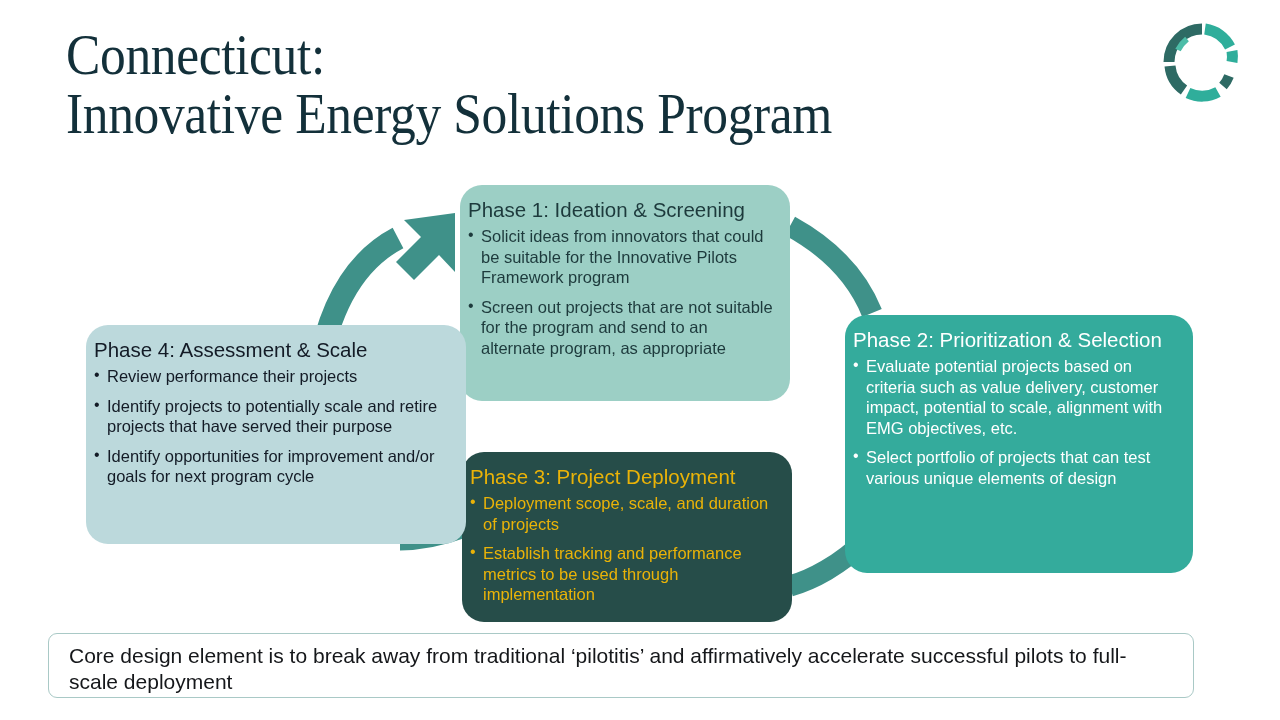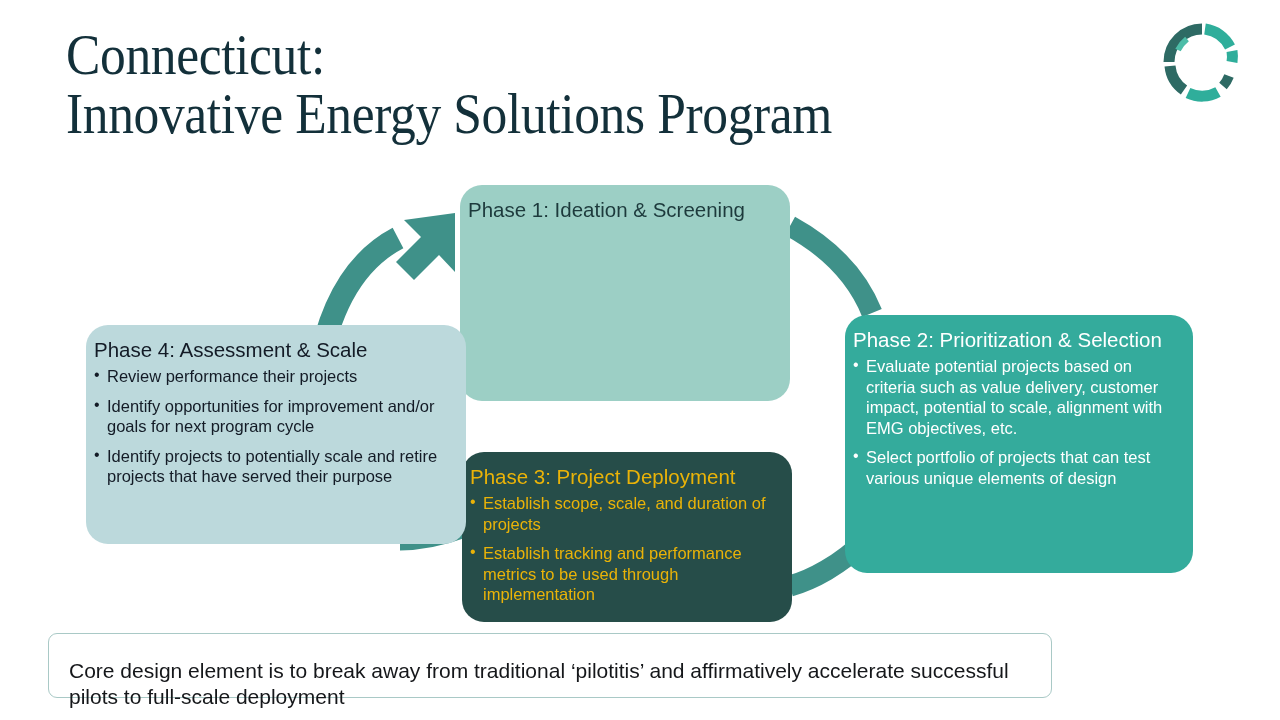--- a/index.html
+++ b/index.html
@@ -119,27 +119,27 @@
     height: 219px;
     background: #bcd9dc;
     color: #131b26;
   }
 
   
   #footer-callout {
     position: absolute;
     left: 48px;
     top: 633px;
-    width: 1004px;
+    width: 1146px;
     height: 65px;
     box-sizing: border-box;
     border: 1.4px solid #a9c9c6;
     border-radius: 9px;
     background: #ffffff;
-    padding: 24px 20px;
+    padding: 9px 20px;
   }
   #footer-callout .footer-text {
     font-size: 21px;
     line-height: 26px;
     color: #15171a;
   }
 </style>
 </head>
 <body>
 
@@ -177,42 +177,46 @@
     <path d="M 866 540 C 840 565 812 580 790 586" stroke="#3f9189" stroke-width="21" fill="none" stroke-linecap="butt"></path>
   </g>
 
   <g>
     <path d="M 462 528 C 440 536 418 540 400 540" stroke="#3f9189" stroke-width="21" fill="none" stroke-linecap="butt"></path>
   </g>
 </svg>
 
 <div class="phase-box" id="phase-1">
   <div class="phase-title">Phase 1: Ideation &amp; Screening</div>
+  <ul class="phase-list">
+    <li>Solicit ideas from innovators that could be suitable for the Innovative Pilots Framework program</li>
+    <li>Screen out projects that are not suitable for the program and send to an alternate program, as appropriate</li>
+  </ul>
 </div>
 
 <div class="phase-box" id="phase-2">
   <div class="phase-title">Phase 2: Prioritization &amp; Selection</div>
   <ul class="phase-list">
     <li>Evaluate potential projects based on criteria such as value delivery, customer impact, potential to scale, alignment with EMG objectives, etc.</li>
     <li>Select portfolio of projects that can test various unique elements of design</li>
   </ul>
 </div>
 
 <div class="phase-box" id="phase-3">
   <div class="phase-title">Phase 3: Project Deployment</div>
   <ul class="phase-list">
-    <li>Establish scope, scale, and duration of projects</li>
+    <li>Deployment scope, scale, and duration of projects</li>
     <li>Establish tracking and performance metrics to be used through implementation</li>
   </ul>
 </div>
 
 <div class="phase-box" id="phase-4">
   <div class="phase-title">Phase 4: Assessment &amp; Scale</div>
   <ul class="phase-list">
     <li>Review performance their projects</li>
+    <li>Identify projects to potentially scale and retire projects that have served their purpose</li>
     <li>Identify opportunities for improvement and/or goals for next program cycle</li>
-    <li>Identify projects to potentially scale and retire projects that have served their purpose</li>
   </ul>
 </div>
 
 <div id="footer-callout">
   <div class="footer-text">Core design element is to break away from traditional ‘pilotitis’ and affirmatively accelerate successful pilots to full-scale deployment</div>
 </div>
 
 </body></html>

